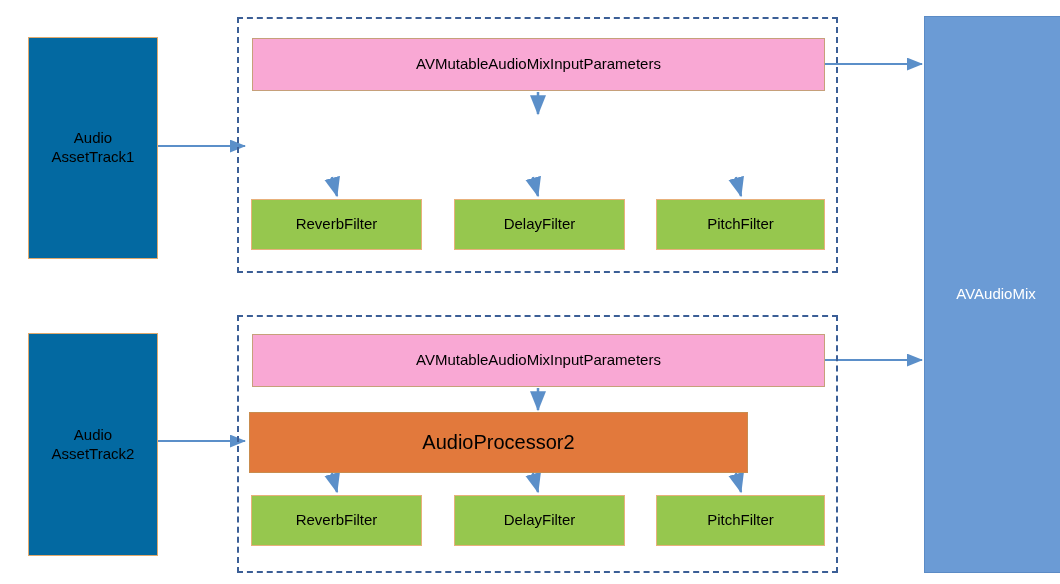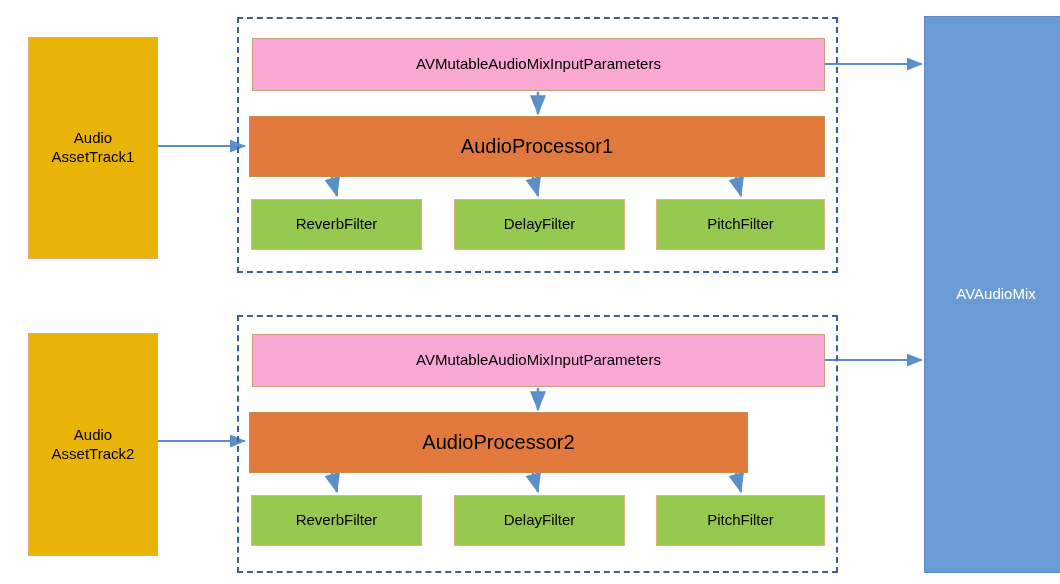--- a/index.html
+++ b/index.html
@@ -22,21 +22,21 @@
     box-sizing: border-box;
     display: flex;
     align-items: center;
     justify-content: center;
     text-align: center;
     line-height: 1.25;
     color: #000000;
     white-space: pre-line;
   }
   .track-box {
-    background: #eab308;
+    background: #0369a1;
     border: 1.5px solid #E0A96D;
     font-size: 15px;
   }
   .param-box {
     background: #f9a8d4;
     border: 1.5px solid #C6A07A;
     font-size: 15px;
   }
   .processor-box {
     background: #E2793C;
@@ -111,23 +111,20 @@
     <span>Audio
 AssetTrack2</span>
   </div>
 
   <div class="group-dashed" style="left:237px; top:17px; width:601px; height:256px;"></div>
 
   <div class="box param-box" style="left:252px; top:38px; width:573px; height:53px;">
     <span>AVMutableAudioMixInputParameters</span>
   </div>
 
-  <div class="box processor-box" style="left:249px; top:116px; width:576px; height:61px;">
-    <span>AudioProcessor1</span>
-  </div>
 
   <div class="box filter-box" style="left:251px; top:199px; width:171px; height:51px;">
     <span>ReverbFilter</span>
   </div>
 
   <div class="box filter-box" style="left:454px; top:199px; width:171px; height:51px;">
     <span>DelayFilter</span>
   </div>
 
   <div class="box filter-box" style="left:656px; top:199px; width:169px; height:51px;">

